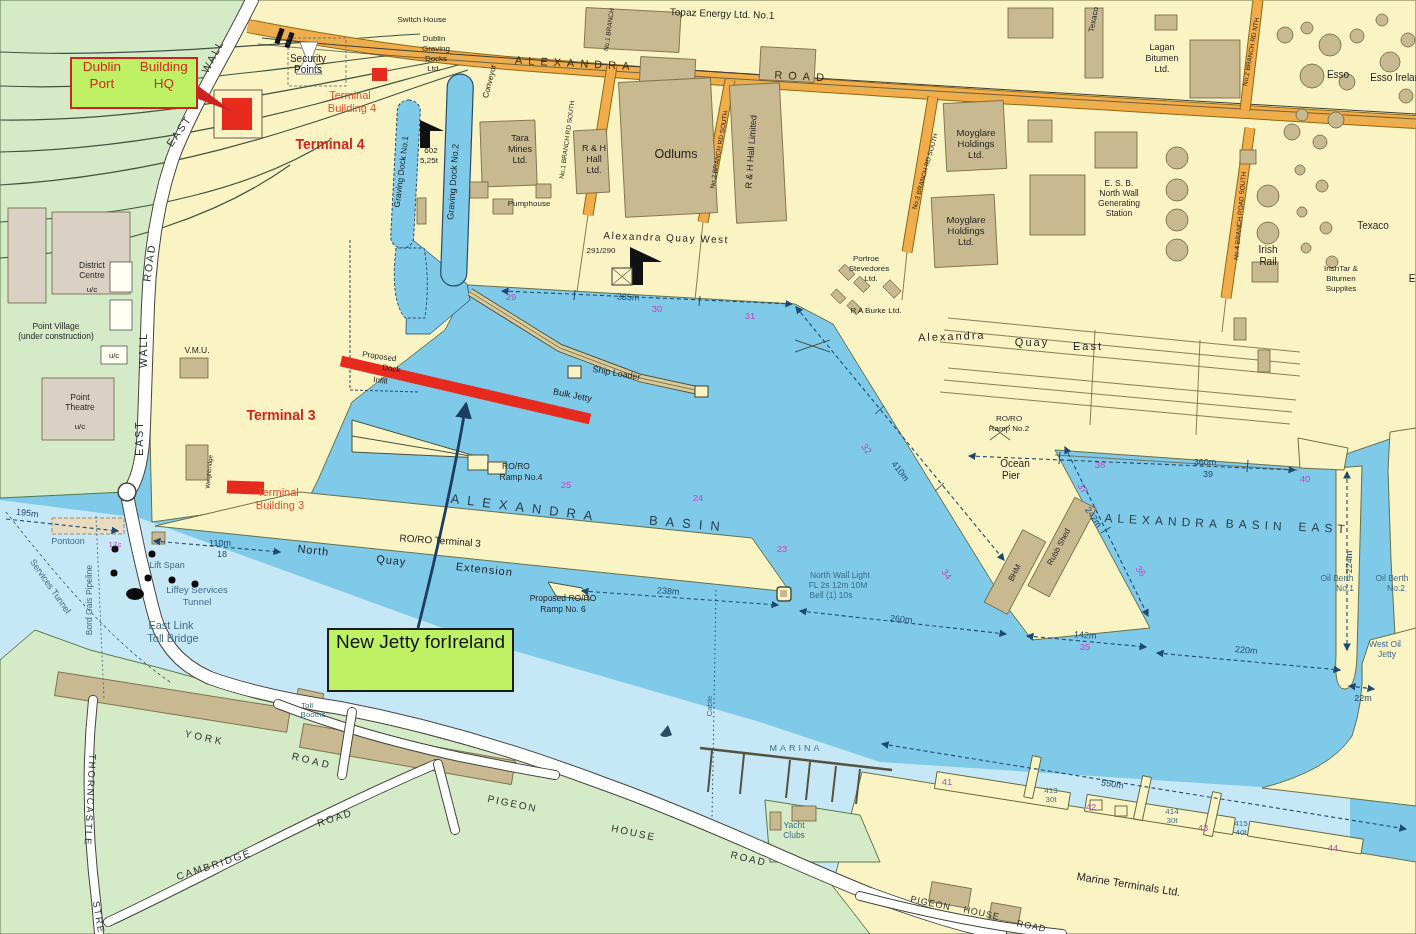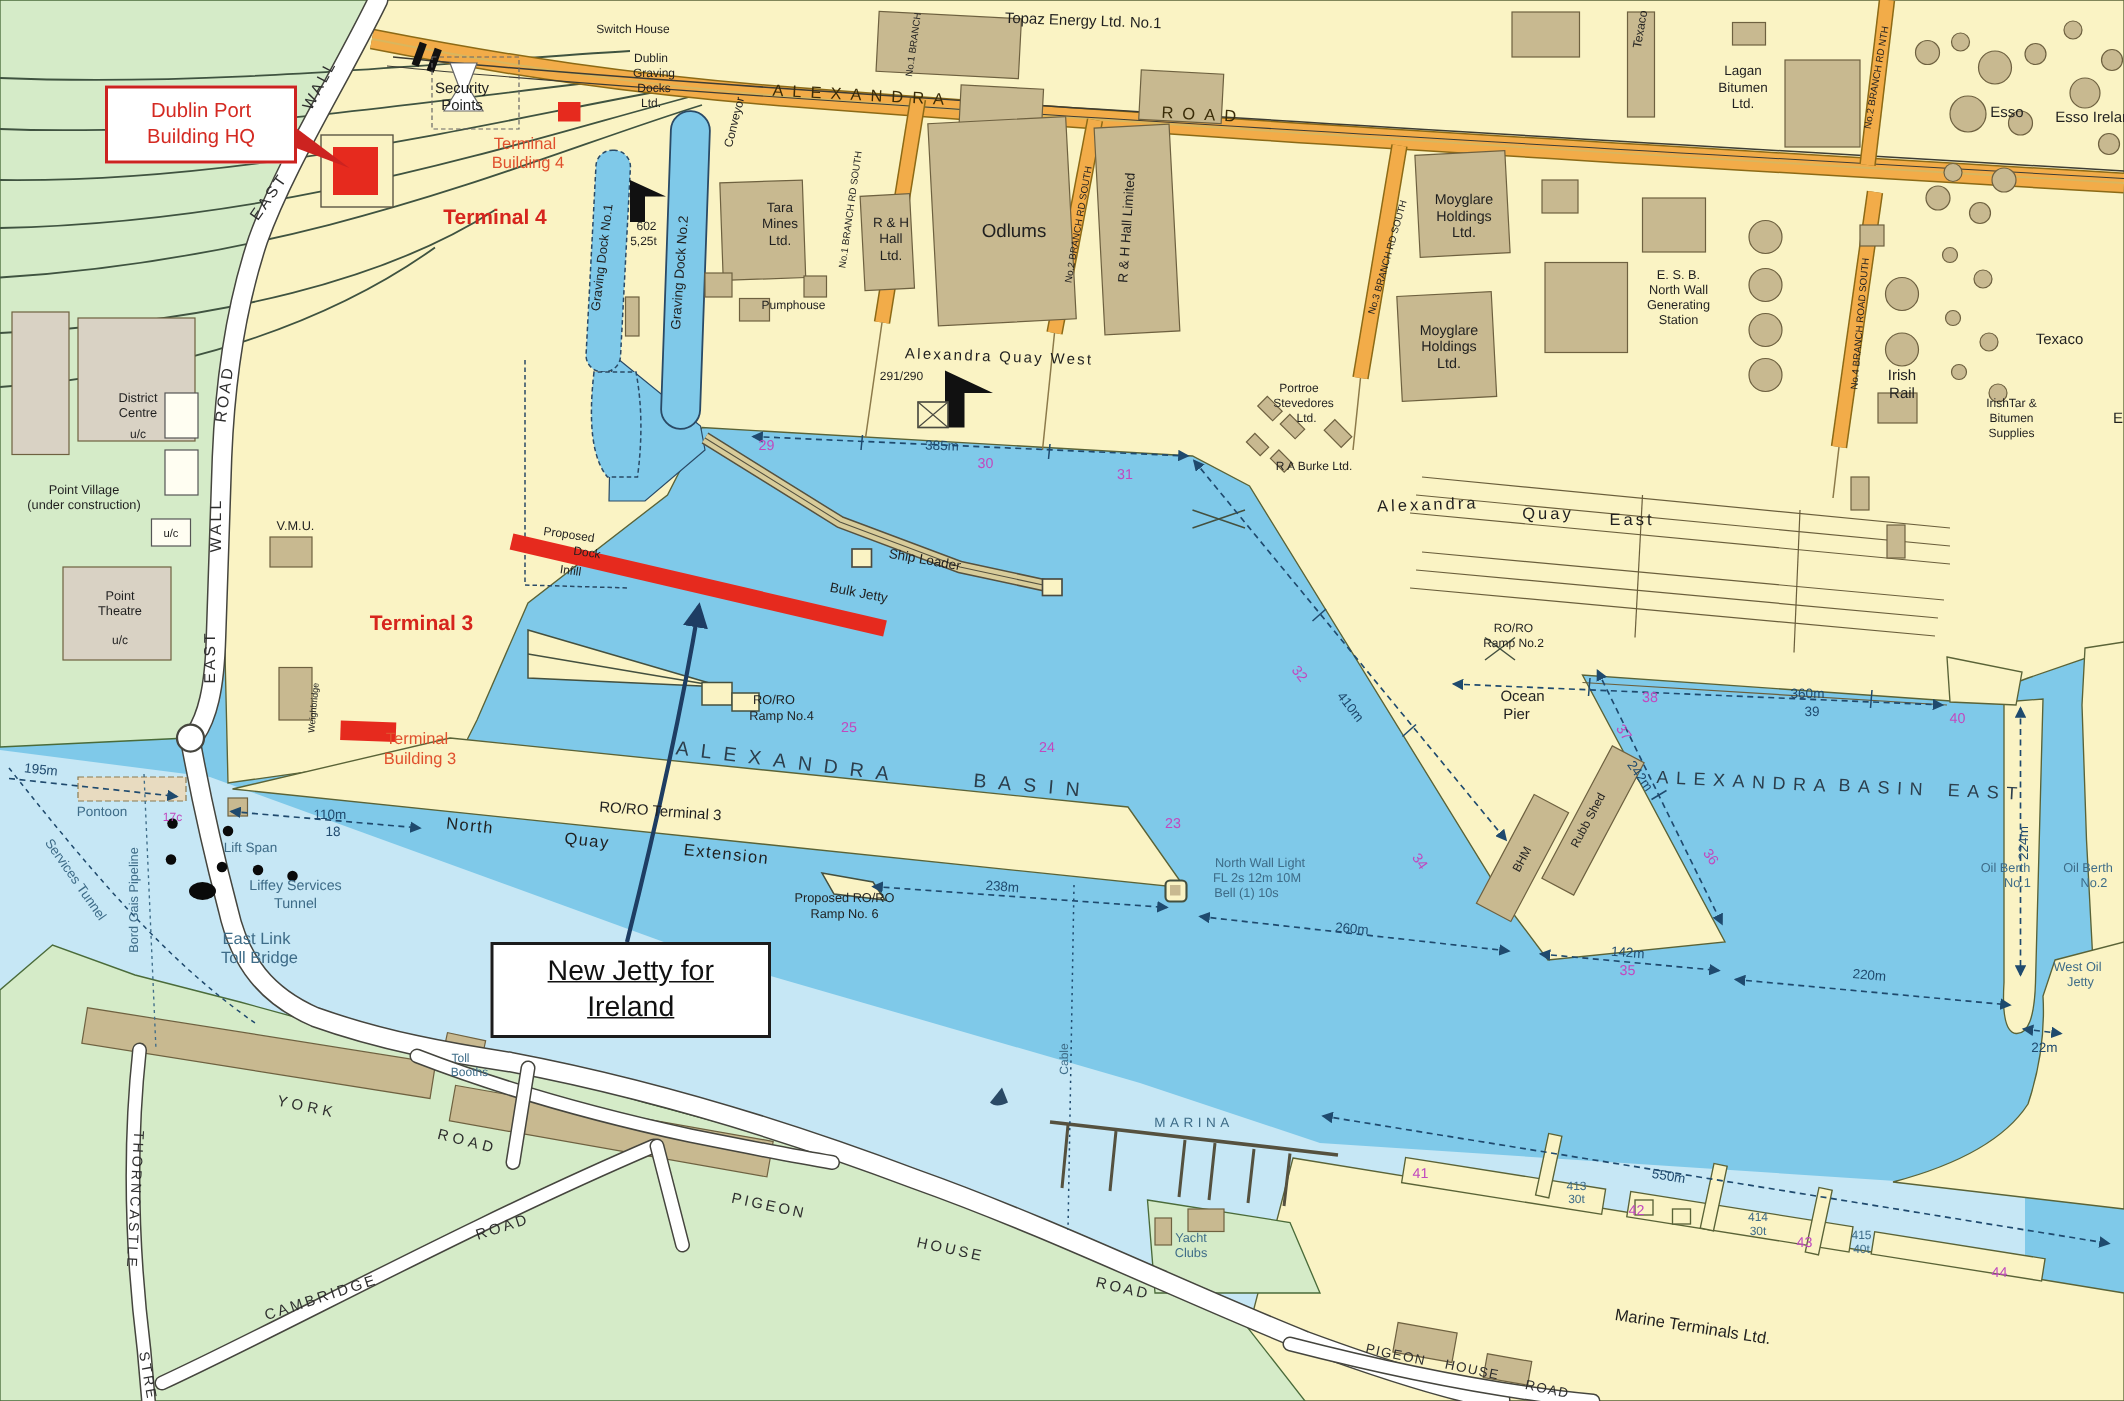--- a/index.html
+++ b/index.html
@@ -9,26 +9,26 @@
   .lbl{font-family:"Liberation Sans",sans-serif;text-anchor:middle;font-size:9px;fill:#1f1f1f;}
   .b{fill:#1f1f1f;}
   .rb{fill:#d6251d;font-weight:bold;font-size:14px;}
   .rs{fill:#e0512e;font-size:11px;}
   .n{fill:#3e6c88;}
   .d{fill:#1f4a6e;font-size:9px;}
   .m{fill:#c149be;font-size:9.5px;}
   .bas{fill:#2c3e4c;}
   .rd{fill:#3a2c08;}
   .rw{fill:#2e2e2e;}
-  .callout{position:absolute;background:#ffffff;text-align:center;line-height:1.25;
-           display:flex;flex-direction:column;justify-content:center;}
+  .callout{position:absolute;background:#bef264;text-align:center;line-height:1.25;
+           display:flex;flex-direction:row;justify-content:center;}
   #callout-hq{left:70px;top:57px;width:124px;height:48px;border:2px solid #cc2320;
               color:#d42a22;font-size:13.5px;}
   #callout-seatruck{left:327px;top:628px;width:183px;height:60px;border:2px solid #1c1c1c;
-              color:#111;font-size:19px;text-decoration:underline;}
+              color:#111;font-size:19px;}
   .dim-line{stroke:#1f4a6e;stroke-width:1.1;stroke-dasharray:4 3;fill:none;}
   .tick{stroke:#1f4a6e;stroke-width:1;}
   .land{fill:#faf3c4;stroke:#5a6337;stroke-width:0.9;}
   .green{fill:#d5ebc8;stroke:#4a6b3a;stroke-width:0.9;}
   .bld{fill:#c8b990;stroke:#6e6140;stroke-width:0.8;}
   .bldg{fill:#d9d2c4;stroke:#6e6140;stroke-width:0.8;}
   .wroad{stroke:#ffffff;stroke-width:12;fill:none;stroke-linecap:round;}
   .wroad-c{stroke:#45453e;stroke-width:14;fill:none;stroke-linecap:round;}
   .wroad2{stroke:#ffffff;stroke-width:8;fill:none;stroke-linecap:round;}
   .wroad2-c{stroke:#45453e;stroke-width:10;fill:none;stroke-linecap:round;}

